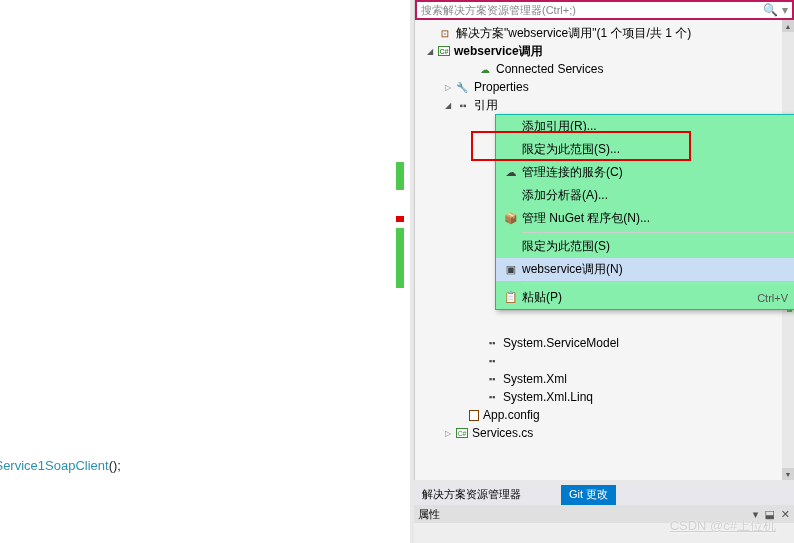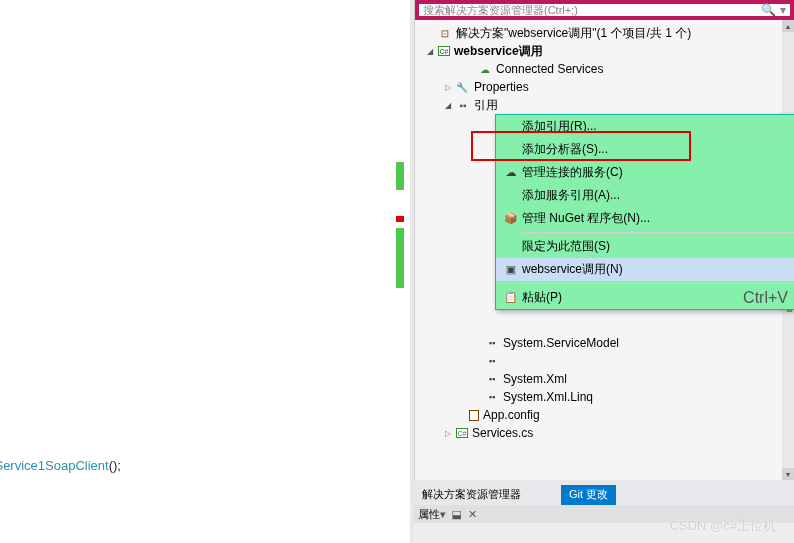--- a/index.html
+++ b/index.html
@@ -7,21 +7,21 @@
     
     .editor-area { position: absolute; left: 0; top: 0; width: 410px; height: 543px; background: #fff; }
     .code-line { position: absolute; left: -20px; top: 458px; font-family: Consolas, monospace; font-size: 13px; color: #222; }
     .fn-name { color: #2b91af; }
     
     .green-marker { position: absolute; left: 396px; top: 162px; width: 8px; height: 28px; background: #4ec94e; }
     .green-marker2 { position: absolute; left: 396px; top: 228px; width: 8px; height: 60px; background: #4ec94e; }
     .red-marker { position: absolute; left: 396px; top: 216px; width: 8px; height: 6px; background: #e00000; }
 
     .solution-panel { position: absolute; left: 414px; top: 0; width: 380px; height: 480px; background: #f5f5f5; border-left: 1px solid #ccc; }
-    .search-box { width: 100%; height: 20px; background: #fff; border: 4px solid #be185d; padding: 0 4px; color: #888; display: flex; align-items: center; justify-content: space-between; font-size: 11px; }
+    .search-box { width: 100%; height: 20px; background: #fff; border: 2px solid #be185d; padding: 0 4px; color: #888; display: flex; align-items: center; justify-content: space-between; font-size: 11px; }
     .search-glass { font-size: 12px; color: #888; }
     
     .tree { padding: 4px 0 0 0; background: #f5f5f5; }
     .tree-row { display: flex; align-items: center; height: 18px; padding: 0 0 0 4px; white-space: nowrap; }
     .expander { width: 10px; height: 10px; margin-right: 3px; display: inline-flex; align-items: center; justify-content: center; color: #595959; font-size: 8px; cursor: pointer; }
     .expander.open::before { content: "◢"; }
     .expander.closed::before { content: "▷"; color: #888; }
     .no-expander { width: 13px; display: inline-block; }
     .icon { width: 14px; height: 14px; margin-right: 4px; display: inline-flex; align-items: center; justify-content: center; font-size: 10px; }
     .icon-solution { color: #7b3f00; }
@@ -33,38 +33,38 @@
     .icon-config { border: 1px solid #7b3f00; width: 10px; height: 11px; background: #fff; }
     .icon-csfile { border: 1px solid #388a34; width: 12px; height: 10px; font-size: 7px; color: #388a34; background: #fff; }
     .project-bold { font-weight: bold; }
     .lvl-1 { padding-left: 10px; } .lvl-2 { padding-left: 28px; } .lvl-3 { padding-left: 50px; } .lvl-4 { padding-left: 70px; }
     
     .context-menu { position: absolute; left: 495px; top: 114px; width: 302px; background: #86efac; border: 1px solid #14b8a6; box-shadow: 2px 2px 5px rgba(0,0,0,0.3); z-index: 10; }
     .menu-row { display: flex; align-items: center; height: 23px; padding: 0 8px 0 4px; }
     .menu-row.hovered { background: #c9def5; }
     .menu-icon { width: 22px; display: inline-flex; justify-content: center; font-size: 11px; color: #414141; }
     .menu-label { flex: 1; }
-    .menu-shortcut { color: #555; font-size: 16px; text-align: right; }
+    .menu-shortcut { color: #555; font-size: 11px; text-align: right; }
     .menu-sep { height: 1px; background: #cfcfcf; margin: 2px 0 2px 26px; }
     
     .red-highlight { position: absolute; left: 471px; top: 131px; width: 220px; height: 30px; border: 2px solid #e00000; z-index: 15; pointer-events: none; }
     
     .scrollbar-v { position: absolute; right: 0; top: 20px; width: 12px; height: 460px; background: #e8e8e8; }
     .sb-arrow { height: 12px; background: #d4d4d4; display: flex; align-items: center; justify-content: center; font-size: 7px; color: #555; }
     .sb-thumb-green { position: absolute; right: 2px; width: 5px; background: #4ec94e; }
     
     .bottom-tabs { position: absolute; left: 414px; top: 485px; width: 380px; height: 20px; display: flex; background: #e8e8ec; font-size: 11px; }
     .tab { padding: 2px 8px; }
     .tab.active { background: #007acc; color: #fff; margin-left: 32px; }
     
     .props-panel { position: absolute; left: 414px; top: 505px; width: 380px; height: 38px; background: #eee; }
-    .props-header { height: 18px; background: #e0e0e0; display: flex; align-items: center; padding: 0 4px; font-size: 11px; }
+    .props-header { height: 18px; background: #e0e0e0; display: flex; align-items: center; justify-content: space-between; padding: 0 4px; font-size: 11px; }
     .panel-ctrls { display: flex; gap: 6px; color: #555; }
     
-    .watermark { position: absolute; right: 18px; bottom: 8px; color: #d0d0d0; font-size: 13px; z-index: 20; text-shadow: 0 0 2px #fff; }
+    .watermark { position: absolute; right: 18px; bottom: 8px; color: #d0d0d0; font-size: 13px; z-index: 20; text-shadow: 0 0 2px #fff; text-decoration: underline; }
   </style>
 </head>
 <body>
 
 <div class="editor-area">
   <div class="code-line">
     <span class="fn-name">ebService1SoapClient</span><span>();</span>
   </div>
   <div class="green-marker"></div>
   <div class="red-marker"></div>
@@ -142,29 +142,29 @@
   </div>
 </div>
 
 <div class="context-menu">
   <div class="menu-row">
     <span class="menu-icon"></span>
     <span class="menu-label">添加引用(R)...</span>
   </div>
   <div class="menu-row">
     <span class="menu-icon"></span>
-    <span class="menu-label">添加分析器(S)...</span>
+    <span class="menu-label">限定为此范围(S)...</span>
   </div>
   <div class="menu-row">
     <span class="menu-icon">☁</span>
     <span class="menu-label">管理连接的服务(C)</span>
   </div>
   <div class="menu-row">
     <span class="menu-icon"></span>
-    <span class="menu-label">添加服务引用(A)...</span>
+    <span class="menu-label">添加分析器(A)...</span>
   </div>
   <div class="menu-row">
     <span class="menu-icon">📦</span>
     <span class="menu-label">管理 NuGet 程序包(N)...</span>
   </div>
   <div class="menu-sep"></div>
   <div class="menu-row">
     <span class="menu-icon"></span>
     <span class="menu-label">限定为此范围(S)</span>
   </div>

